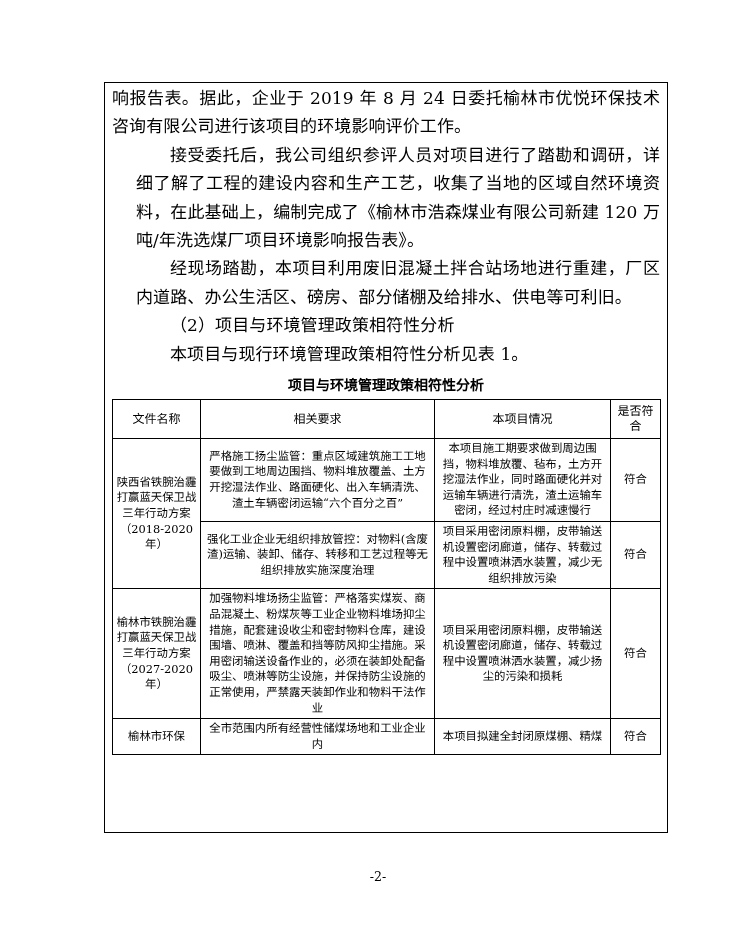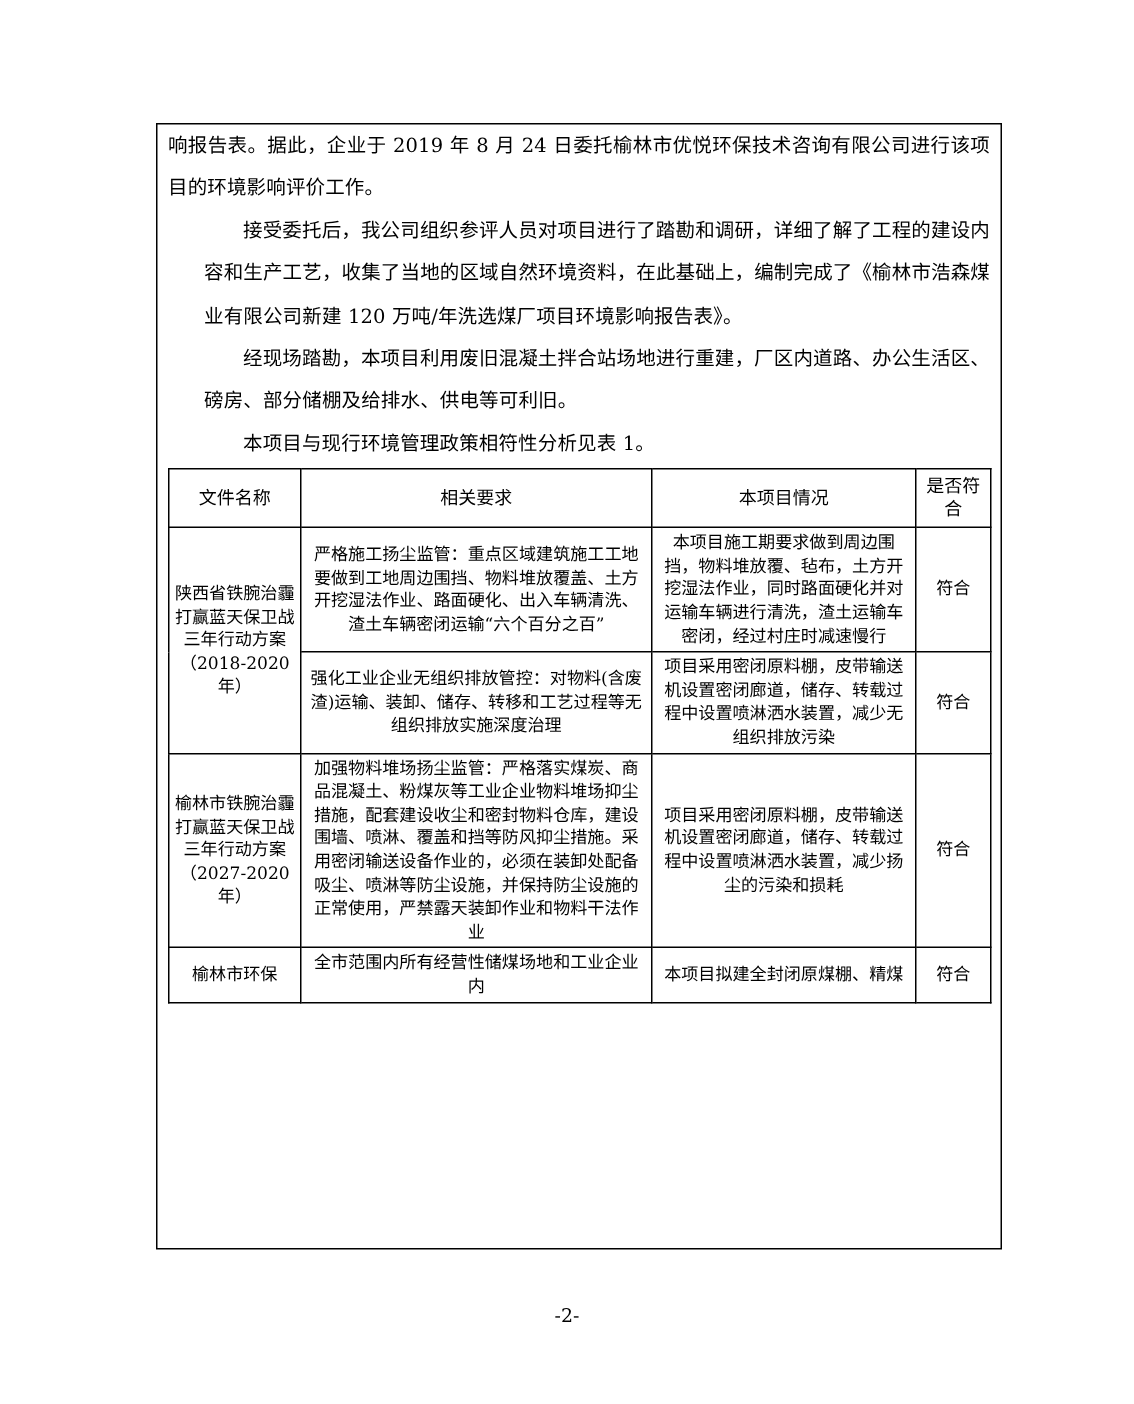--- a/index.html
+++ b/index.html
@@ -29,21 +29,21 @@
 
   #page-body {
     position: absolute;
     left: 112px;
     top: 84px;
     width: 548px;
   }
 
   
   .para {
-    font-size: 13px;
+    font-size: 17px;
     line-height: 28.4px;
     text-align: justify;
     text-justify: inter-ideograph;
     margin: 0;
     letter-spacing: 0.1px;
   }
   .para.indent { text-indent: 2em; margin-left: 24px; }
   .para.bold { font-weight: bold; }
 
   
@@ -123,23 +123,25 @@
 
   <p class="para">响报告表。据此，企业于 2019 年 8 月 24 日委托榆林市优悦环保技术咨询有限公司进行该项目的环境影响评价工作。</p>
 
   <p class="para indent">接受委托后，我公司组织参评人员对项目进行了踏勘和调研，详细了解了工程的建设内容和生产工艺，收集了当地的区域自然环境资料，在此基础上，编制完成了《榆林市浩森煤业有限公司新建 120 万吨/年洗选煤厂项目环境影响报告表》。</p>
 
   <p class="para indent">经现场踏勘，本项目利用废旧混凝土拌合站场地进行重建，厂区内道路、办公生活区、磅房、部分储棚及给排水、供电等可利旧。</p>
 
 
 
 
+  <p class="para indent">（2）项目与环境管理政策相符性分析</p>
 
   <p class="para indent">本项目与现行环境管理政策相符性分析见表 1。</p>
 
+  <div class="tbl-title">项目与环境管理政策相符性分析</div>
 
 
   <table class="policy">
     <colgroup>
       <col class="col-a">
         <col class="col-b">
         <col class="col-c">
         <col class="col-d">
     </colgroup>
     <thead>

